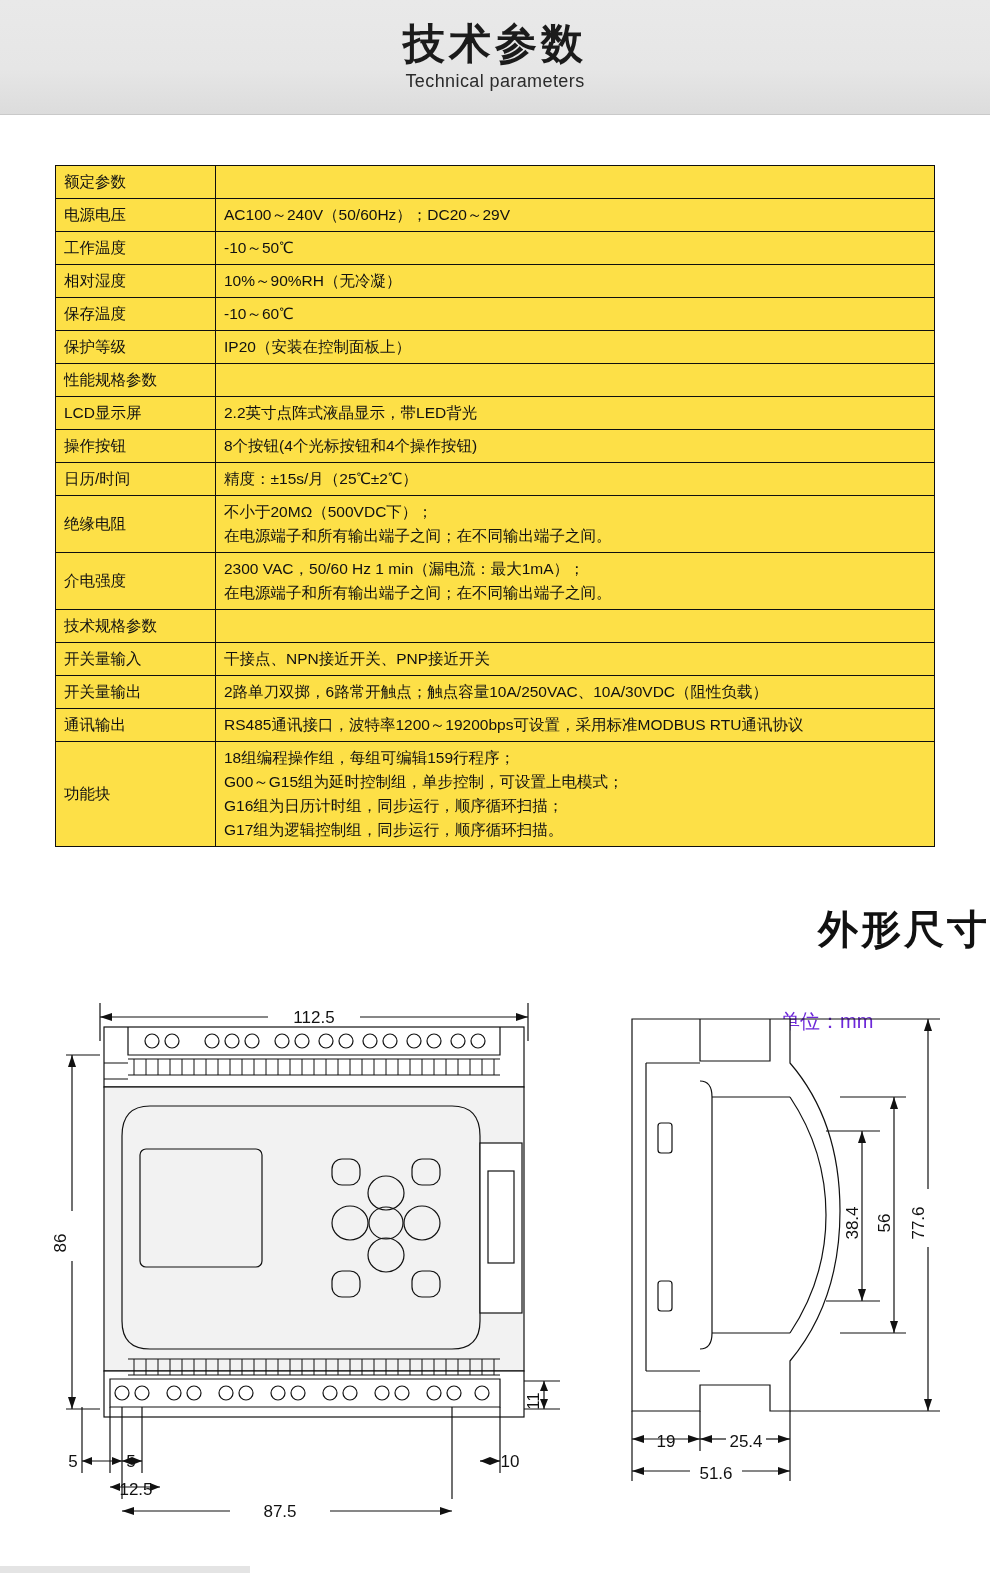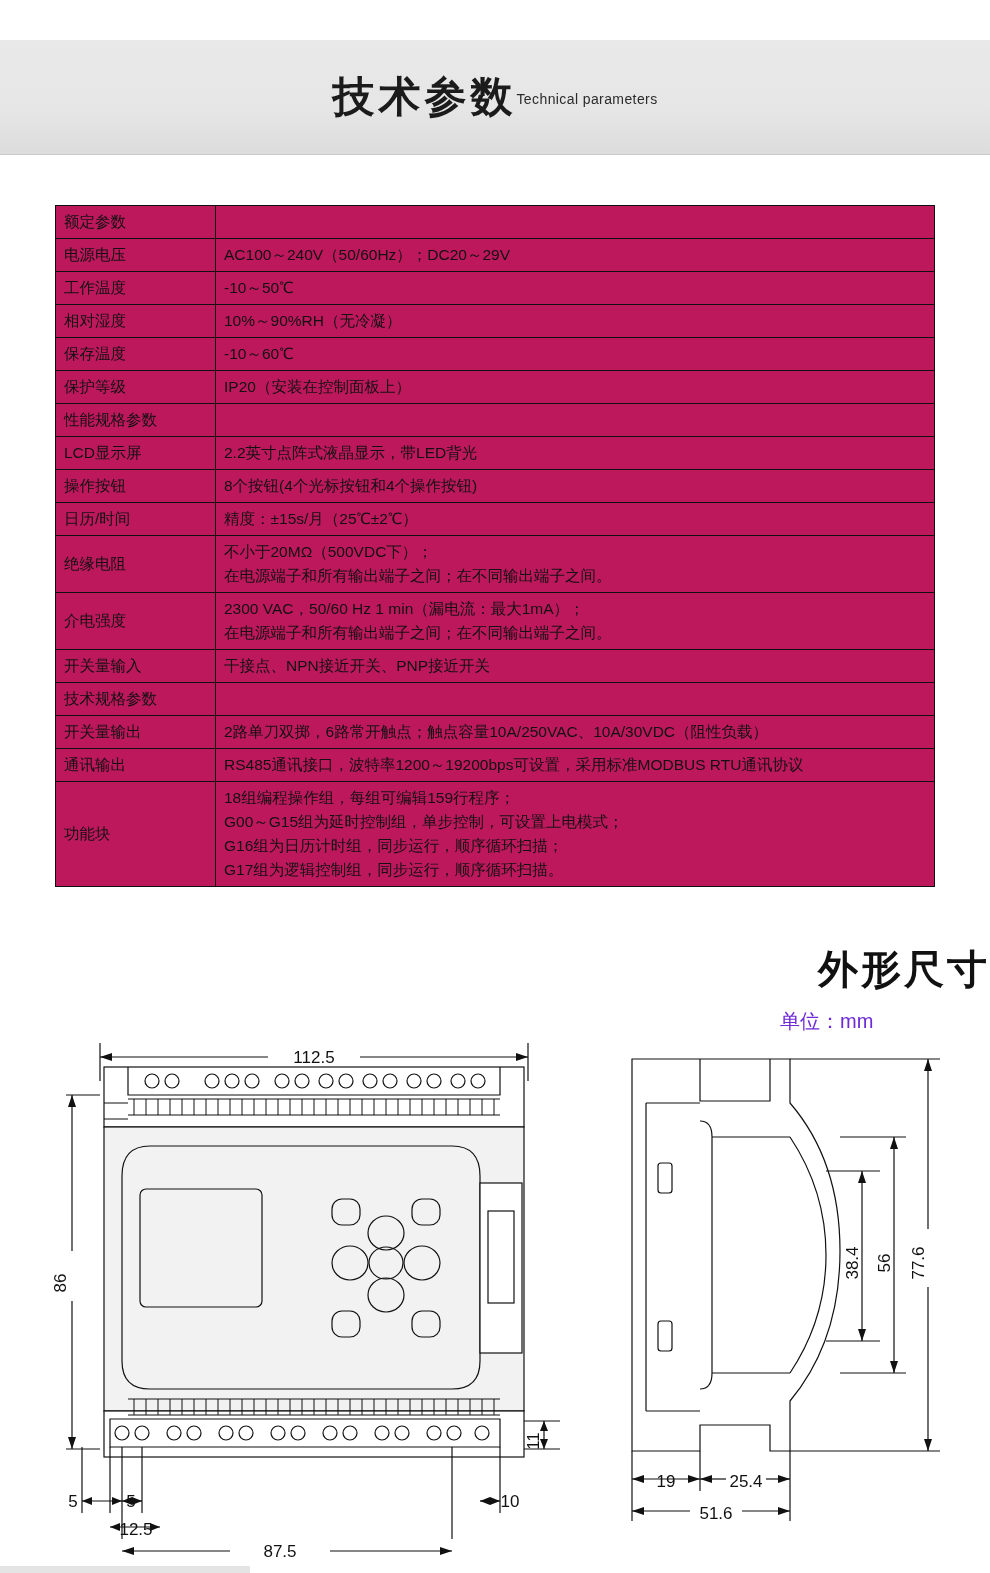--- a/index.html
+++ b/index.html
@@ -17,49 +17,48 @@
   }
 
   
   .header-banner {
     width: 990px;
     height: 115px;
     background: linear-gradient(to bottom, #e9e9e9 0%, #e6e6e6 60%, #dcdcdc 100%);
     border-bottom: 1px solid #c9c9c9;
     box-sizing: border-box;
     display: flex;
-    flex-direction: row;
+    flex-direction: column;
     align-items: center;
     justify-content: center;
-    margin-top: 40px;
   }
   .header-title-cn {
     font-size: 42px;
     font-weight: bold;
     letter-spacing: 4px;
     color: #1b1b1b;
     line-height: 1.05;
   }
   .header-title-en {
-    font-size: 14px;
+    font-size: 18px;
     color: #2b2b2b;
     letter-spacing: 0.4px;
     margin-top: 4px;
   }
 
   
   .spec-wrap {
     margin: 50px 55px 0 55px;
     width: 880px;
   }
   table.spec {
     border-collapse: collapse;
     width: 100%;
     table-layout: fixed;
-    background: #be185d;
+    background: #fde047;
   }
   table.spec td {
     border: 1px solid #0f0f0f;
     font-size: 15.5px;
     line-height: 1.55;
     padding: 4px 6px 4px 8px;
     vertical-align: middle;
     font-family: "Liberation Sans", sans-serif;
     color: #111;
   }
@@ -201,28 +200,28 @@
       </tr>
       <tr>
         <td class="label">介电强度</td>
         <td class="value">
           <span class="val-line">2300 VAC，50/60 Hz 1 min（漏电流：最大1mA）；</span>
           <span class="val-line">在电源端子和所有输出端子之间；在不同输出端子之间。</span>
         </td>
       </tr>
 
       <tr>
-        <td class="label">开关量输入</td>
-        <td class="value">
-          <span class="val-line">干接点、NPN接近开关、PNP接近开关</span>
-        </td>
-      </tr>
-      <tr>
         <td class="section">技术规格参数</td>
         <td class="section-b">&nbsp;</td>
+      </tr>
+      <tr>
+        <td class="label">开关量输入</td>
+        <td class="value">
+          <span class="val-line">干接点、NPN接近开关、PNP接近开关</span>
+        </td>
       </tr>
       <tr>
         <td class="label">开关量输出</td>
         <td class="value">
           <span class="val-line">2路单刀双掷，6路常开触点；触点容量10A/250VAC、10A/30VDC（阻性负载）</span>
         </td>
       </tr>
       <tr>
         <td class="label">通讯输出</td>
         <td class="value">

